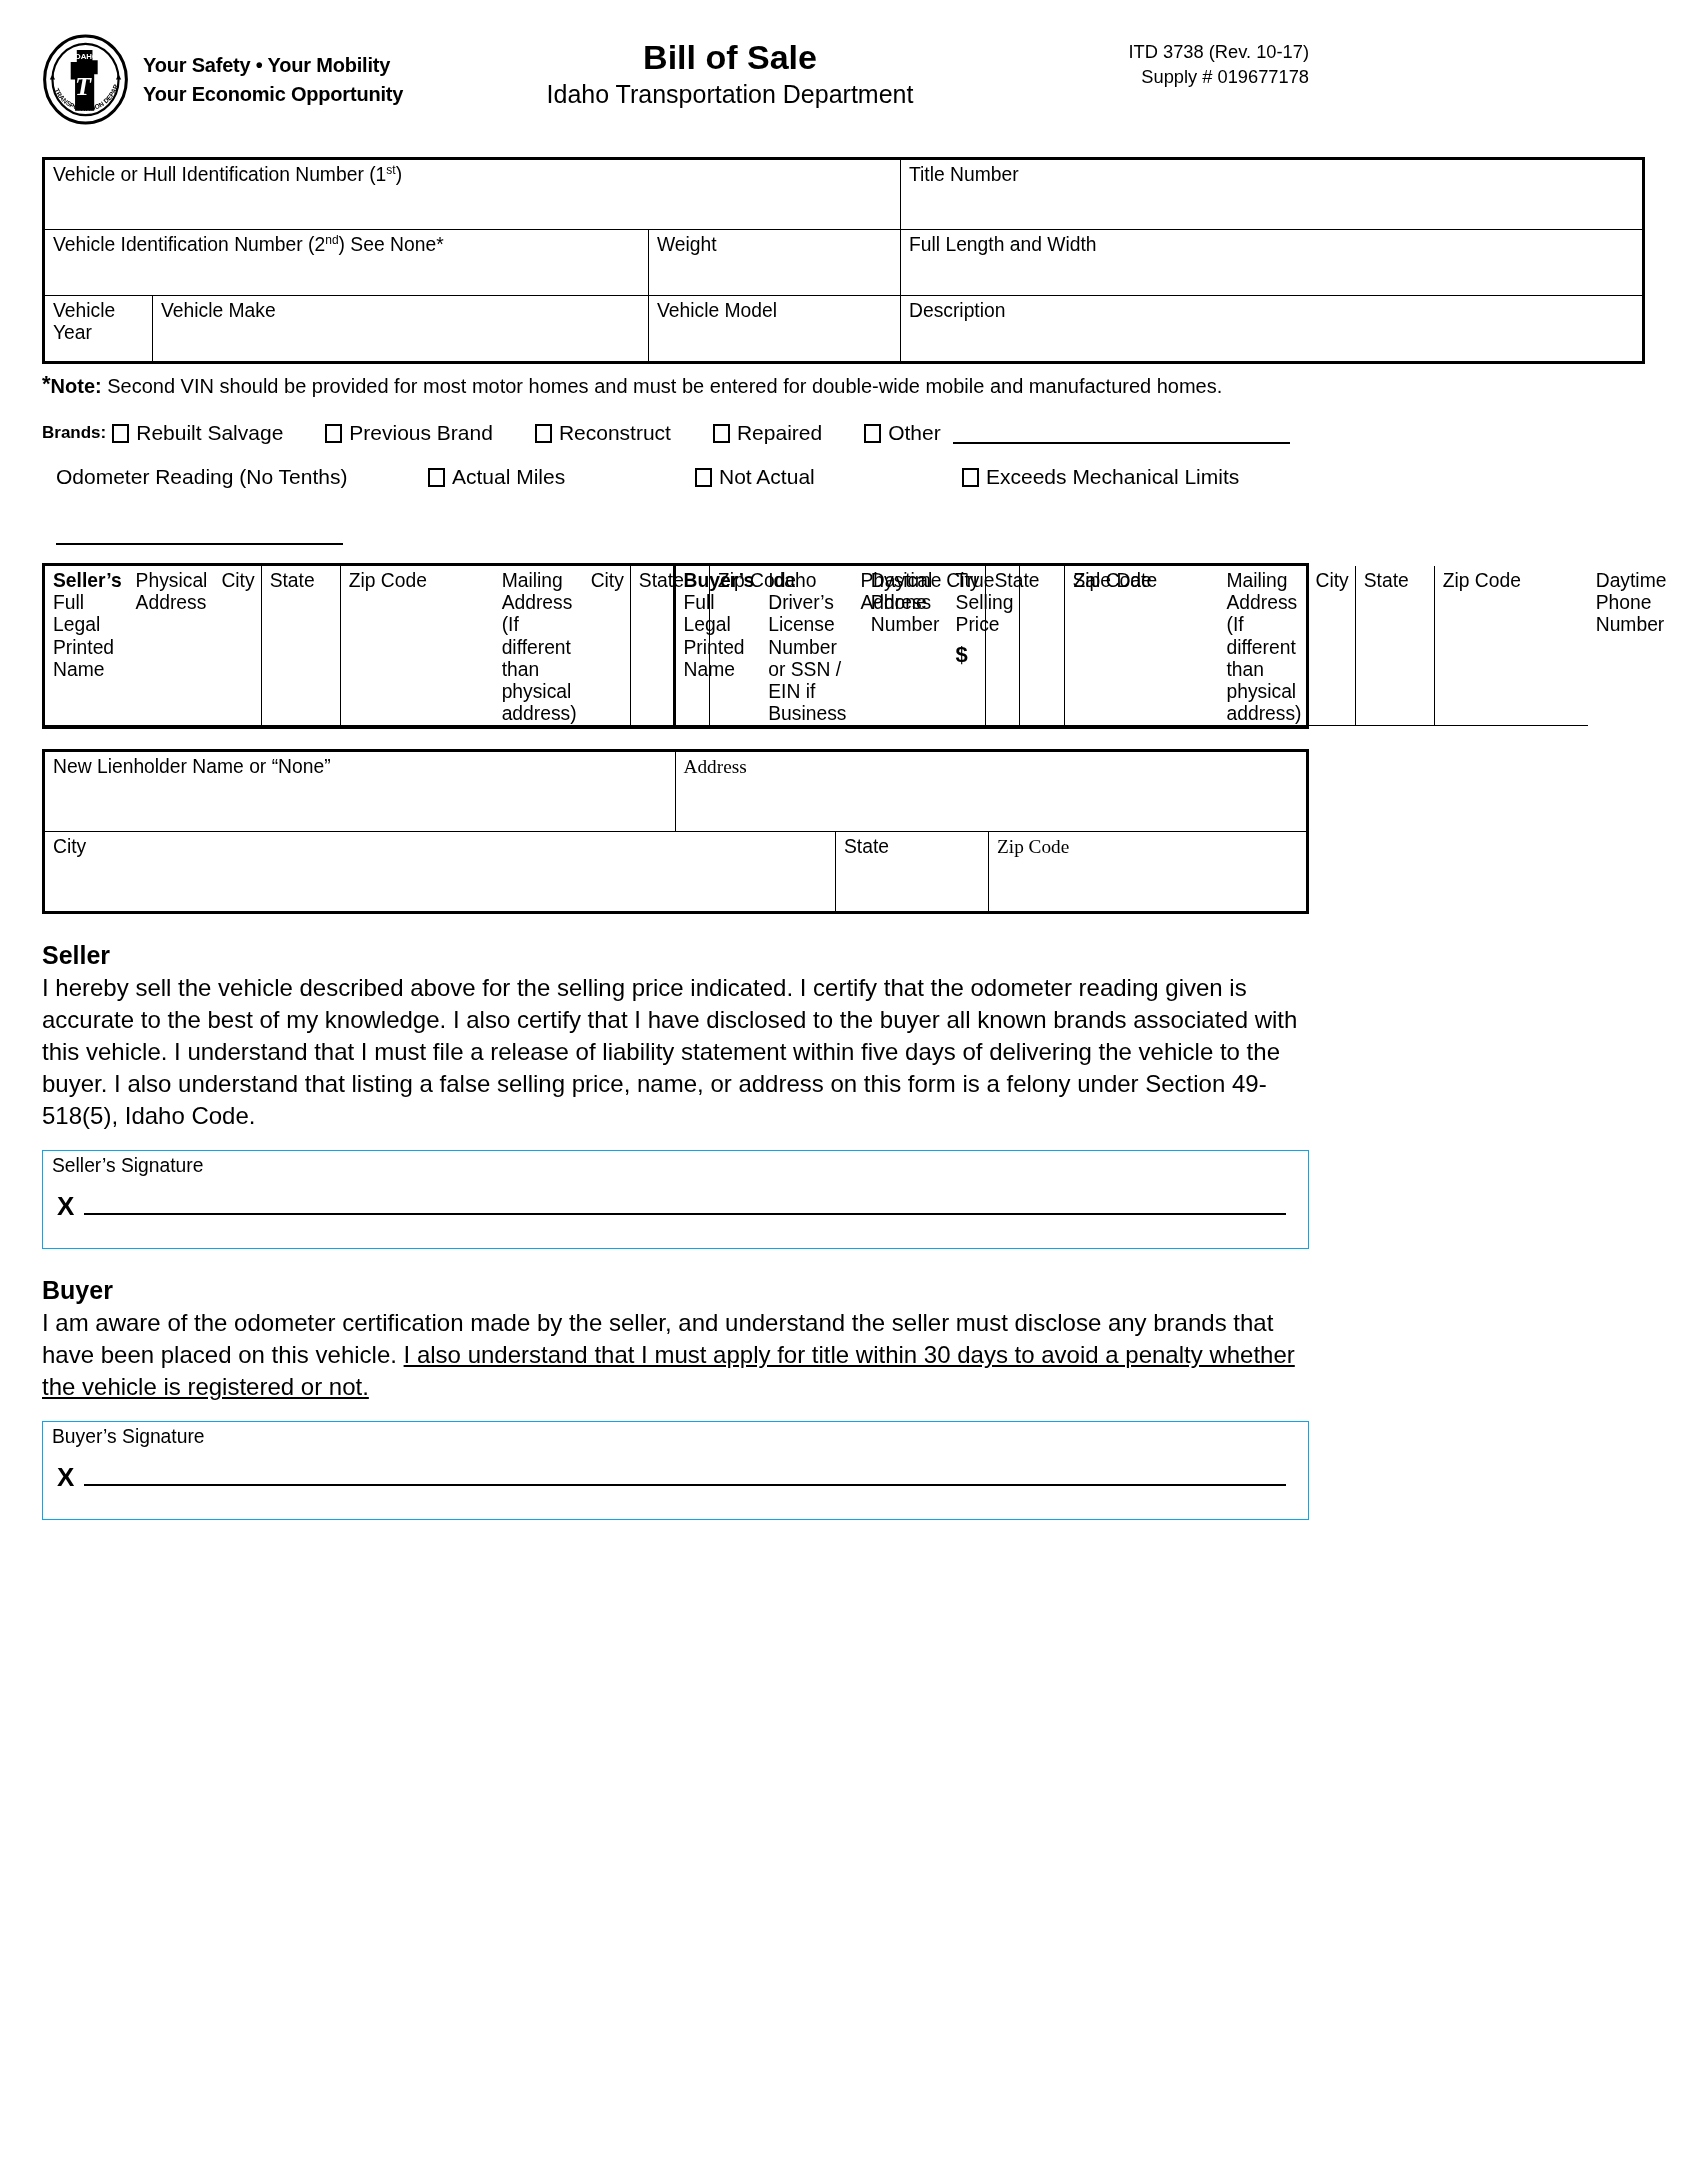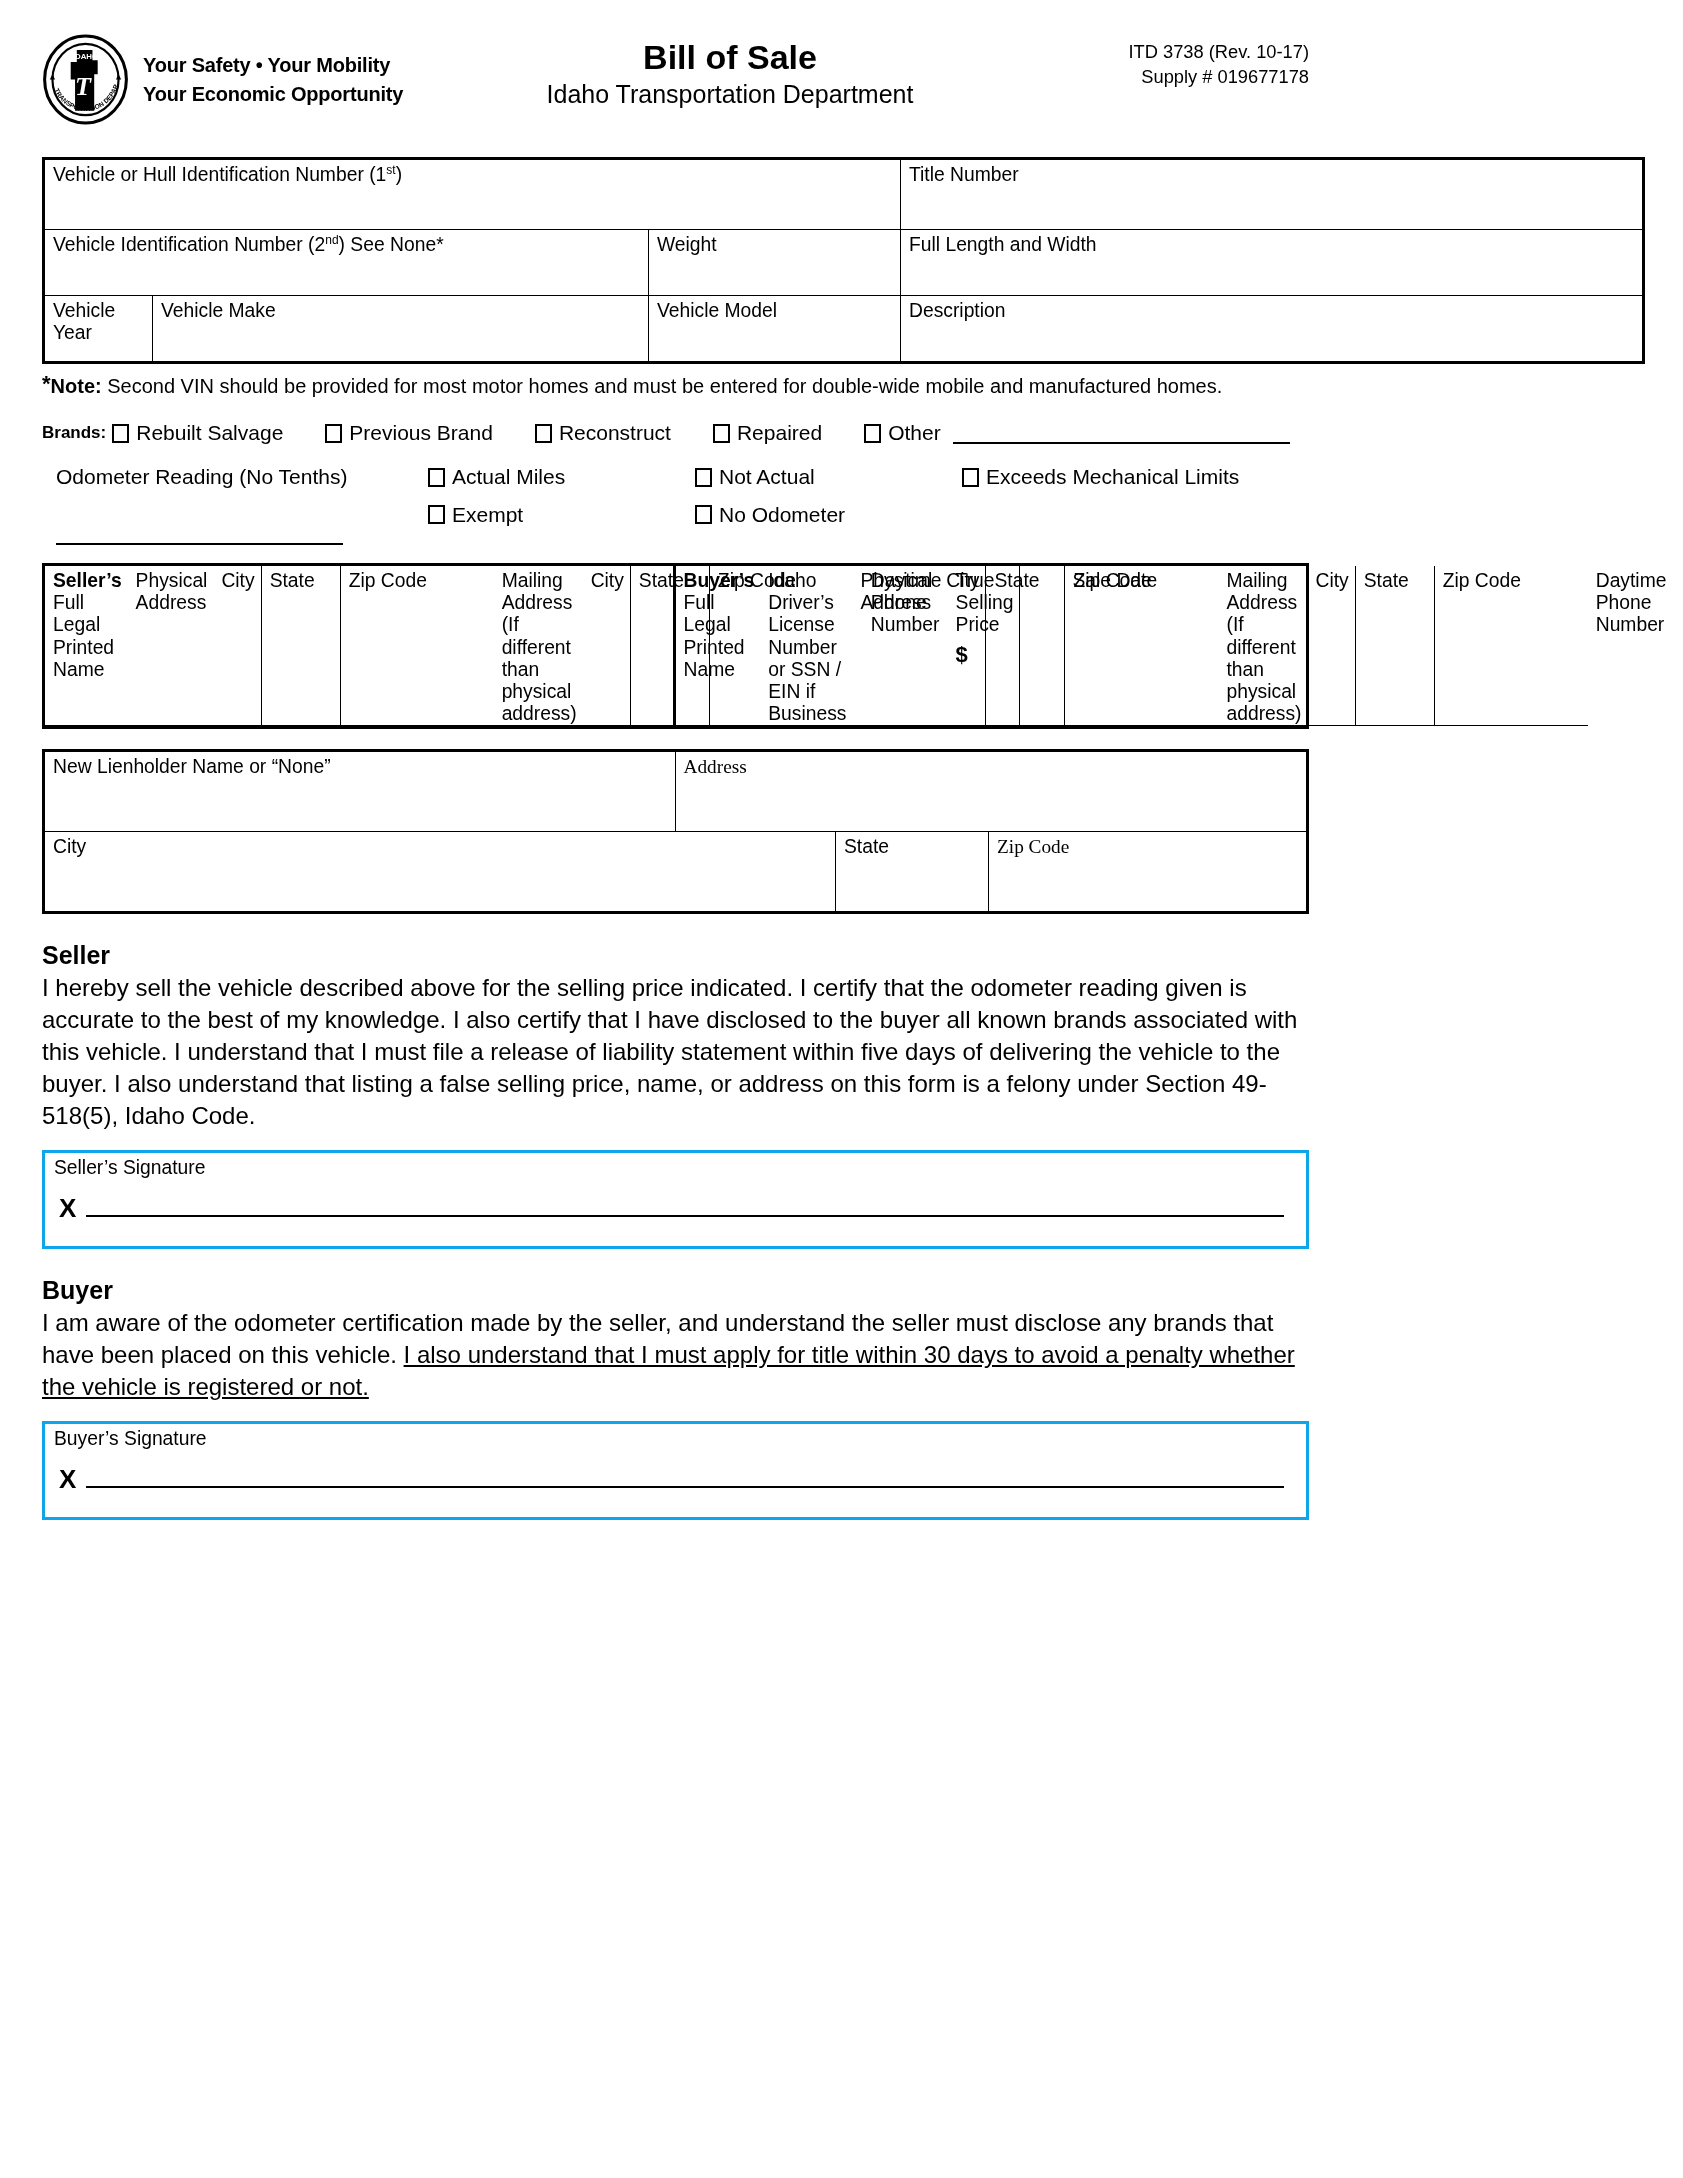--- a/index.html
+++ b/index.html
@@ -249,21 +249,21 @@
   .cert-body {
     font-size: 24px;
     line-height: 1.33;
     margin-top: 2px;
     text-align: left;
   }
   .cert-body .u { text-decoration: underline; }
 
   
   .sig-box {
-    border: 3px solid #0ea5e9;
+    border: 1px solid #0ea5e9;
     margin-top: 18px;
     height: 99px;
     position: relative;
     box-sizing: border-box;
   }
   .sig-label {
     font-size: 19.3px;
     padding: 4px 0 0 9px;
     line-height: 1.15;
   }
@@ -421,35 +421,20 @@
             <span>Not Actual</span>
           </span>
         </div>
         <div class="odo-col3">
           <span class="odo-item">
             <span class="cb"></span>
             <span>Exceeds Mechanical Limits</span>
           </span>
         </div>
       </div>
-      <div class="odo-row">
-        <div class="odo-col1">
-          <span class="odo-item">
-            <span class="cb"></span>
-            <span>Exempt</span>
-          </span>
-        </div>
-        <div class="odo-col2">
-          <span class="odo-item">
-            <span class="cb"></span>
-            <span>No Odometer</span>
-          </span>
-        </div>
-        <div class="odo-col3"></div>
-      </div>
     </div>
   </div>
 
   <div class="party-wrap">
 
     <div class="party-col left">
       <div class="prow" style="min-height:57px">
         <div class="pcell">
           <b>Seller’s</b><span> Full Legal Printed Name</span>
         </div>

